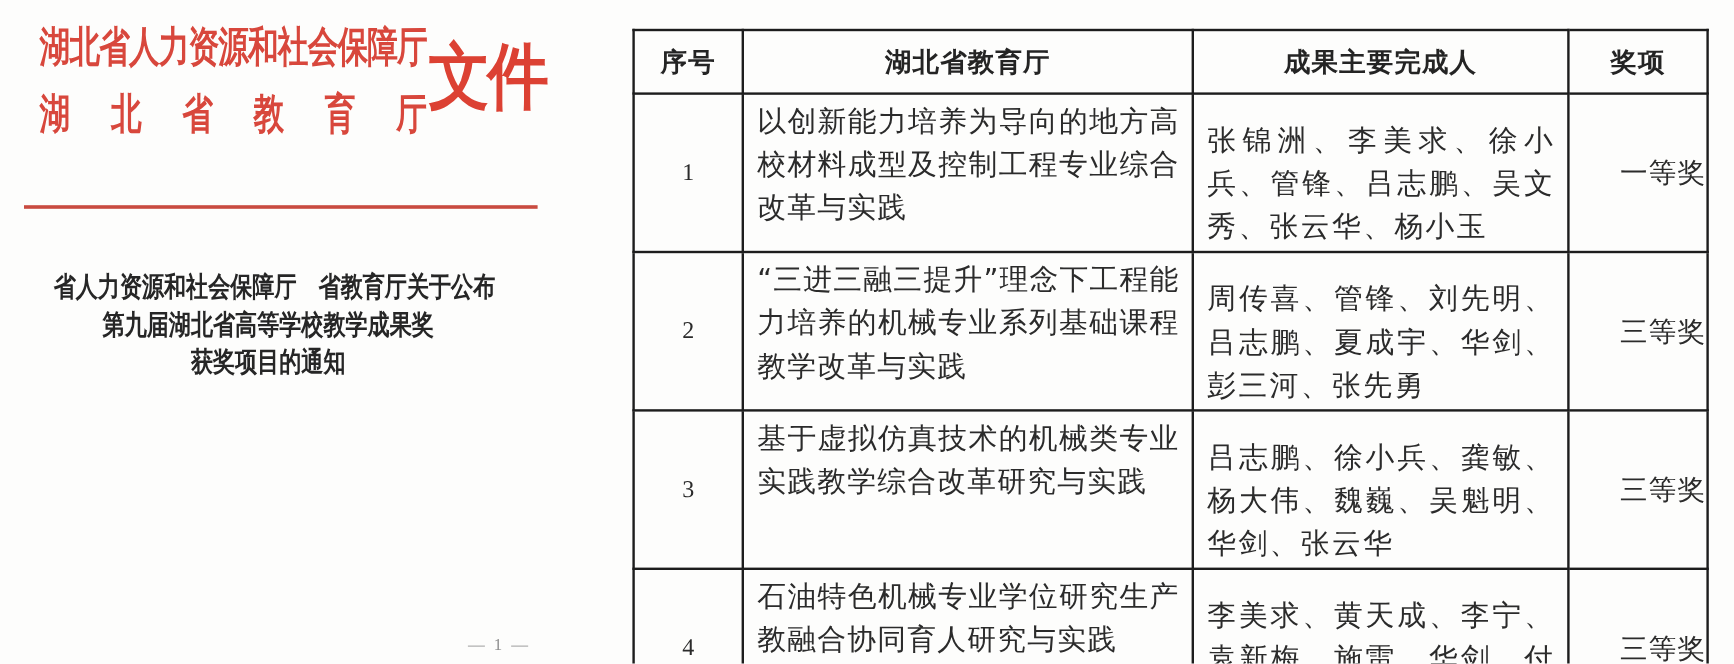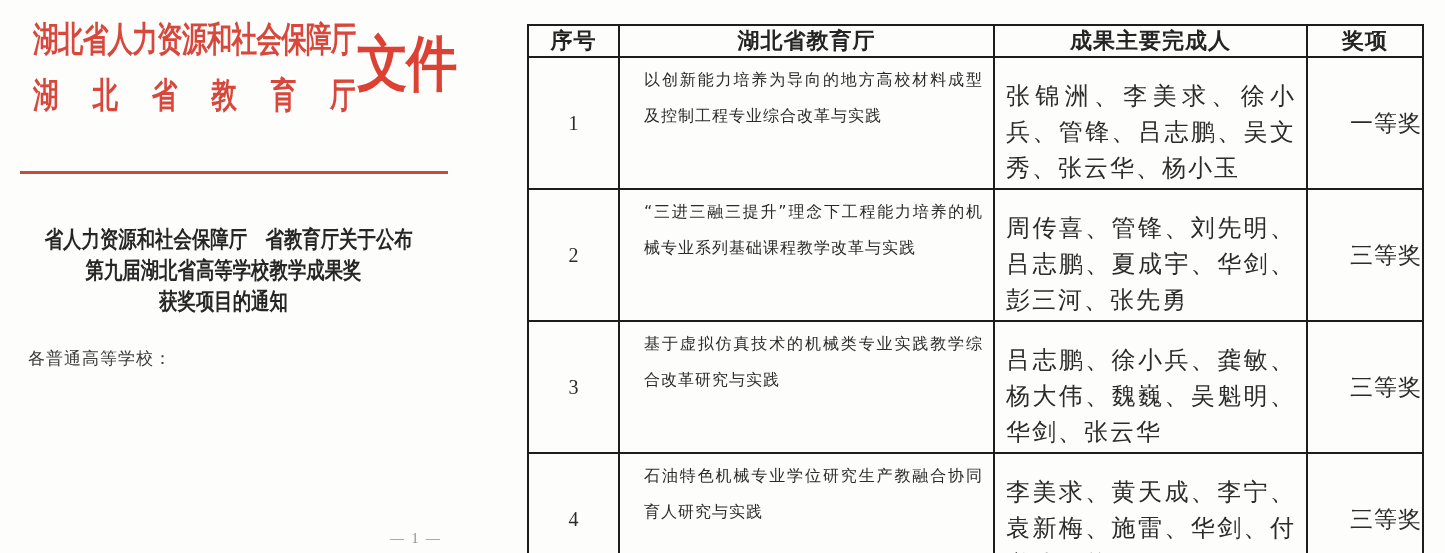--- a/index.html
+++ b/index.html
@@ -64,37 +64,37 @@
   }
 
   
   table.awards {
     position:absolute; left:527px; top:24px; width:895px;
     border-collapse:collapse; table-layout:fixed;
     font-family:"DejaVu Sans","Liberation Sans",sans-serif;
     color:#2b2b2b;
   }
   .awards th, .awards td { border:2px solid #1d1d1d; overflow:hidden; }
-  .awards thead tr { height:32px; }
+  .awards thead tr { height:53px; }
   .awards tr.r1 { height:118px; }
   .awards tr.r2 { height:115px; }
   .awards tr.r3 { height:107px; }
   .awards tr.r4 { height:115px; }
 
   .awards th {
     font-size:22px; font-weight:bold; text-align:center;
     vertical-align:middle; color:#242424; letter-spacing:1px;
   }
   .awards td.no {
     text-align:center; vertical-align:middle;
     font-family:"Liberation Serif","DejaVu Serif",serif; font-size:20px;
   }
   .awards td.name {
-    vertical-align:top; padding:4px 10px 2px 24px;
-    font-size:16px; line-height:36px; letter-spacing:1px;
+    vertical-align:top; padding:4px 10px 2px 11px;
+    font-size:24px; line-height:36px; letter-spacing:1px;
     text-align:justify;
   }
   .awards td.people {
     vertical-align:top; padding:20px 10px 2px 11px;
     font-size:24px; line-height:36px; letter-spacing:2px;
     text-align:justify;
   }
   .awards td.award {
     text-align:right; vertical-align:middle;
     font-size:23px; letter-spacing:1px;
@@ -112,21 +112,20 @@
   <div class="wenjian">文件</div>
 
   <div class="red-rule"></div>
 
   <div class="doc-title">
     <div>省人力资源和社会保障厅　省教育厅关于公布</div>
     <div>第九届湖北省高等学校教学成果奖</div>
     <div>获奖项目的通知</div>
   </div>
 
-  <div class="salutation">各普通高等学校：</div>
   <div class="page-number">— 1 —</div>
 </div>
 
 <table class="awards">
   <colgroup>
     <col style="width:91px">
       <col style="width:375px">
       <col style="width:313px">
       <col style="width:116px">
   </colgroup>

